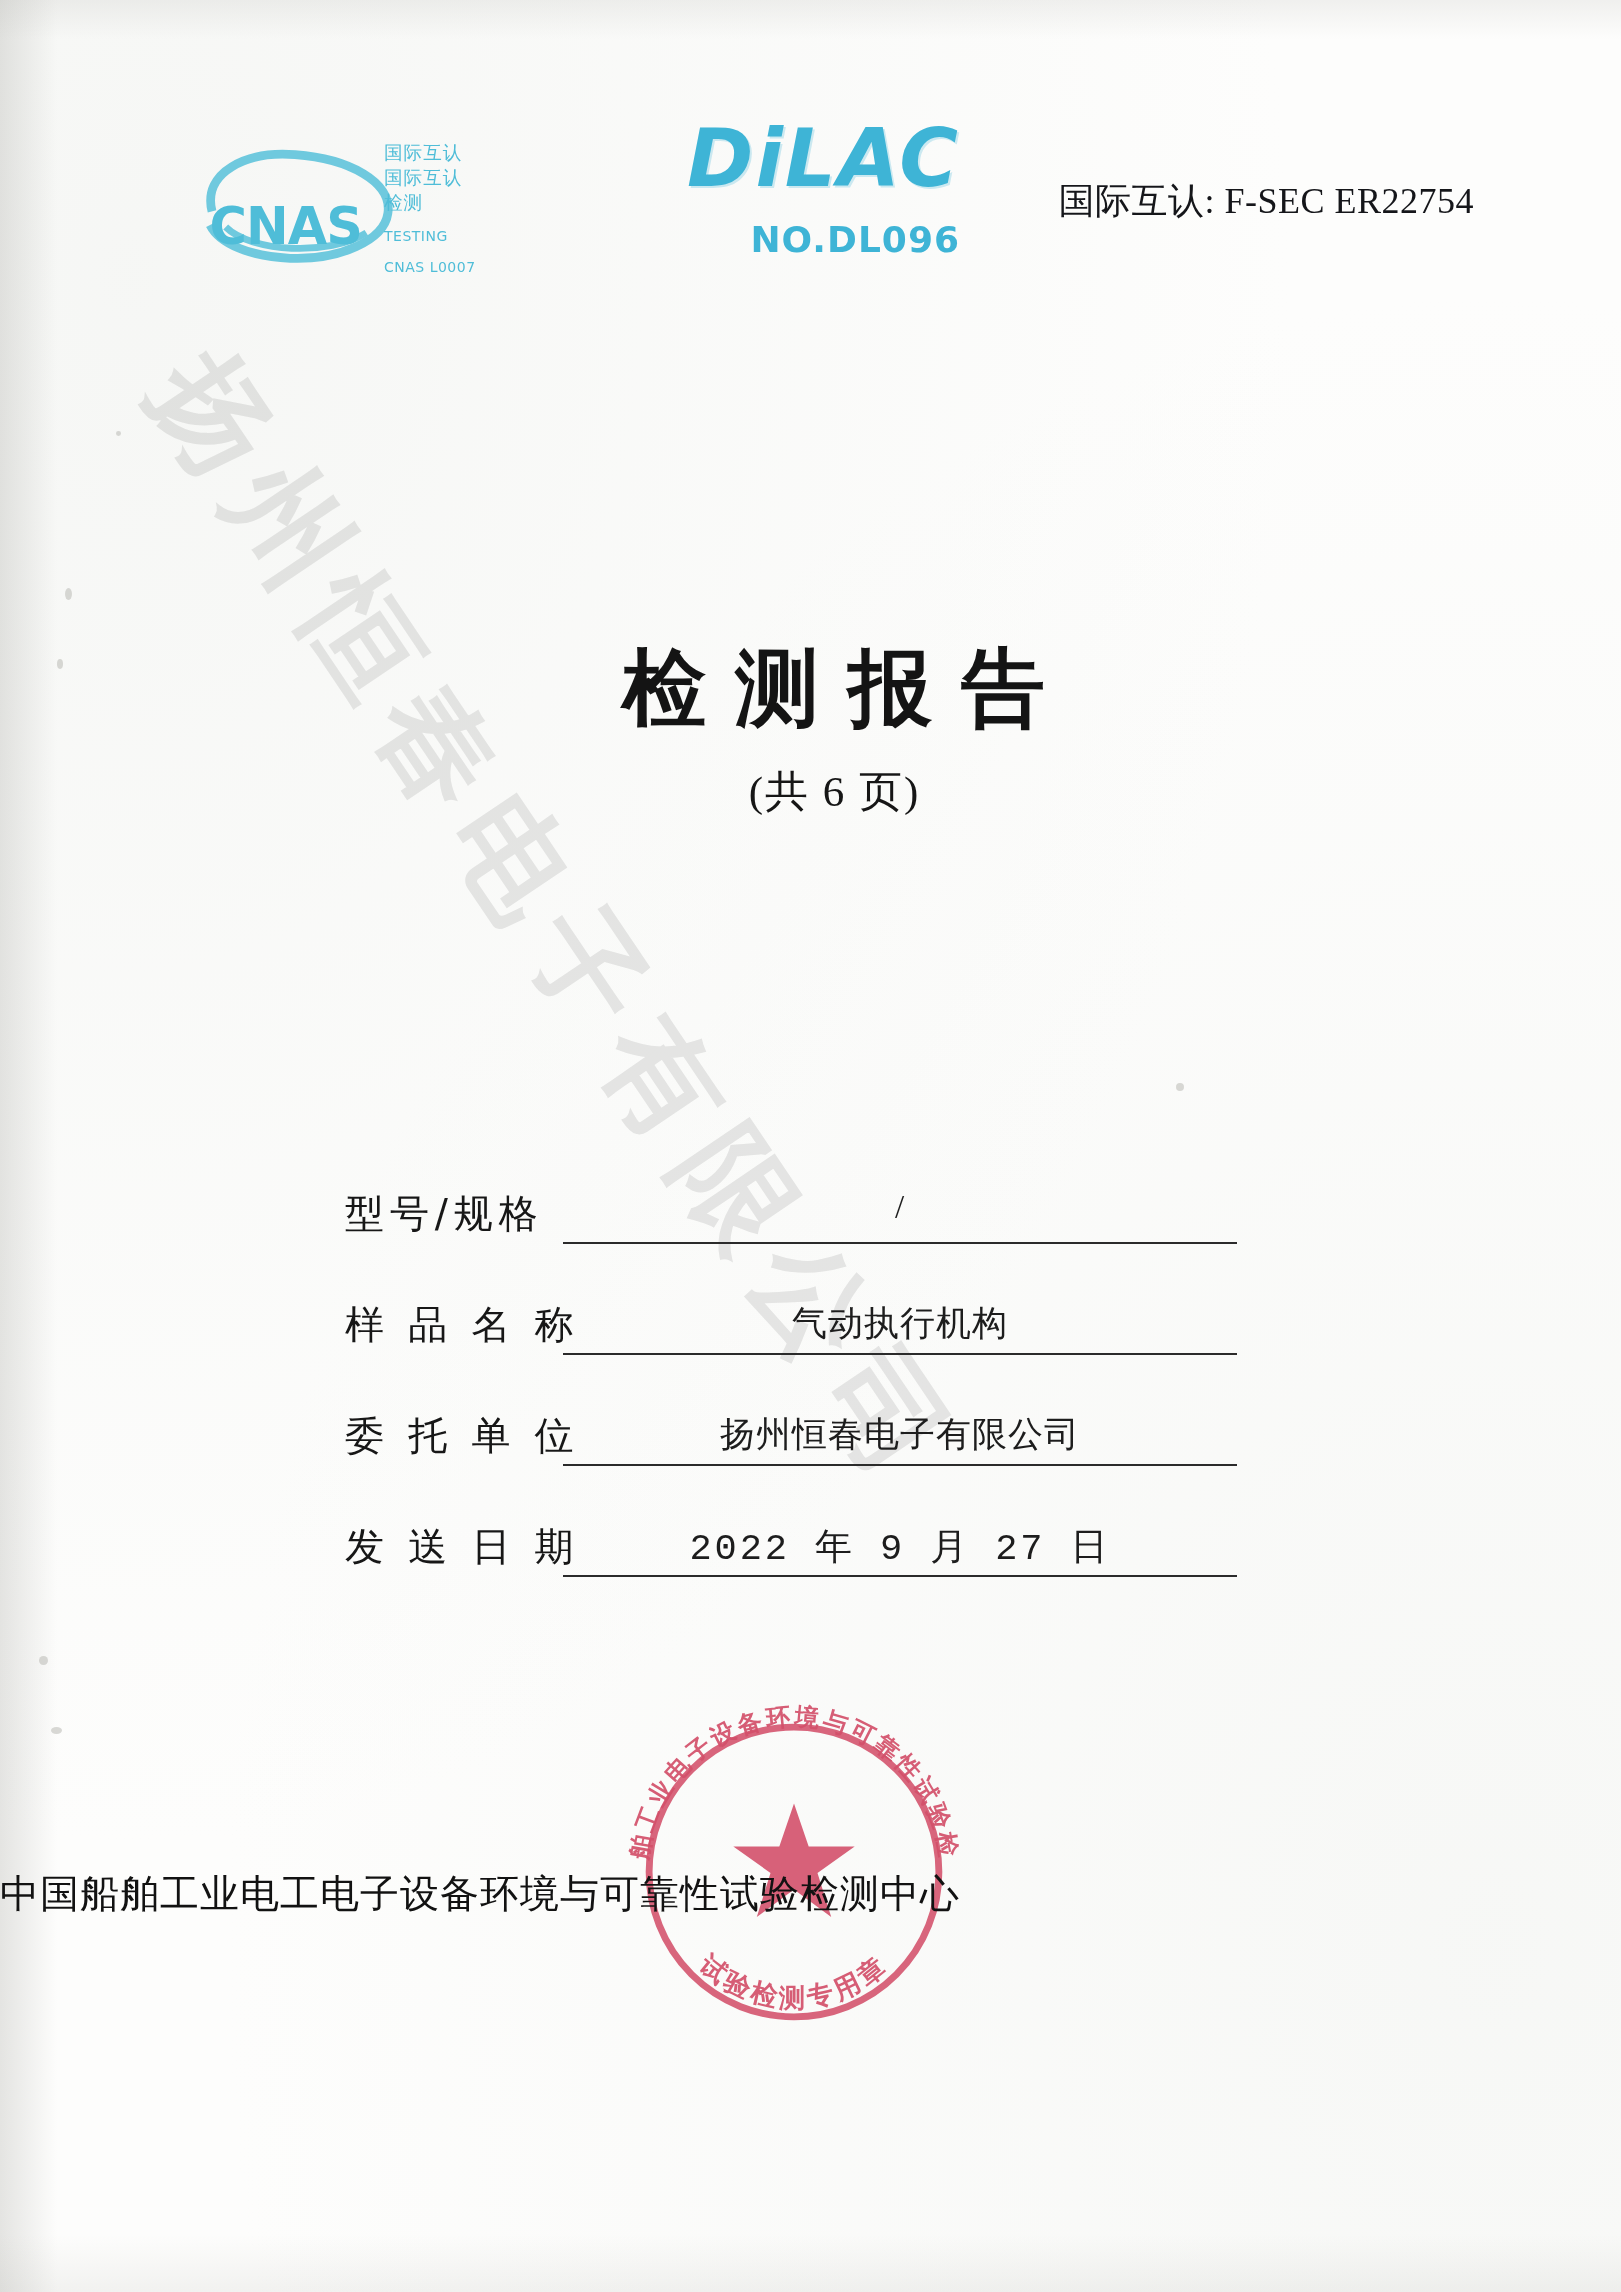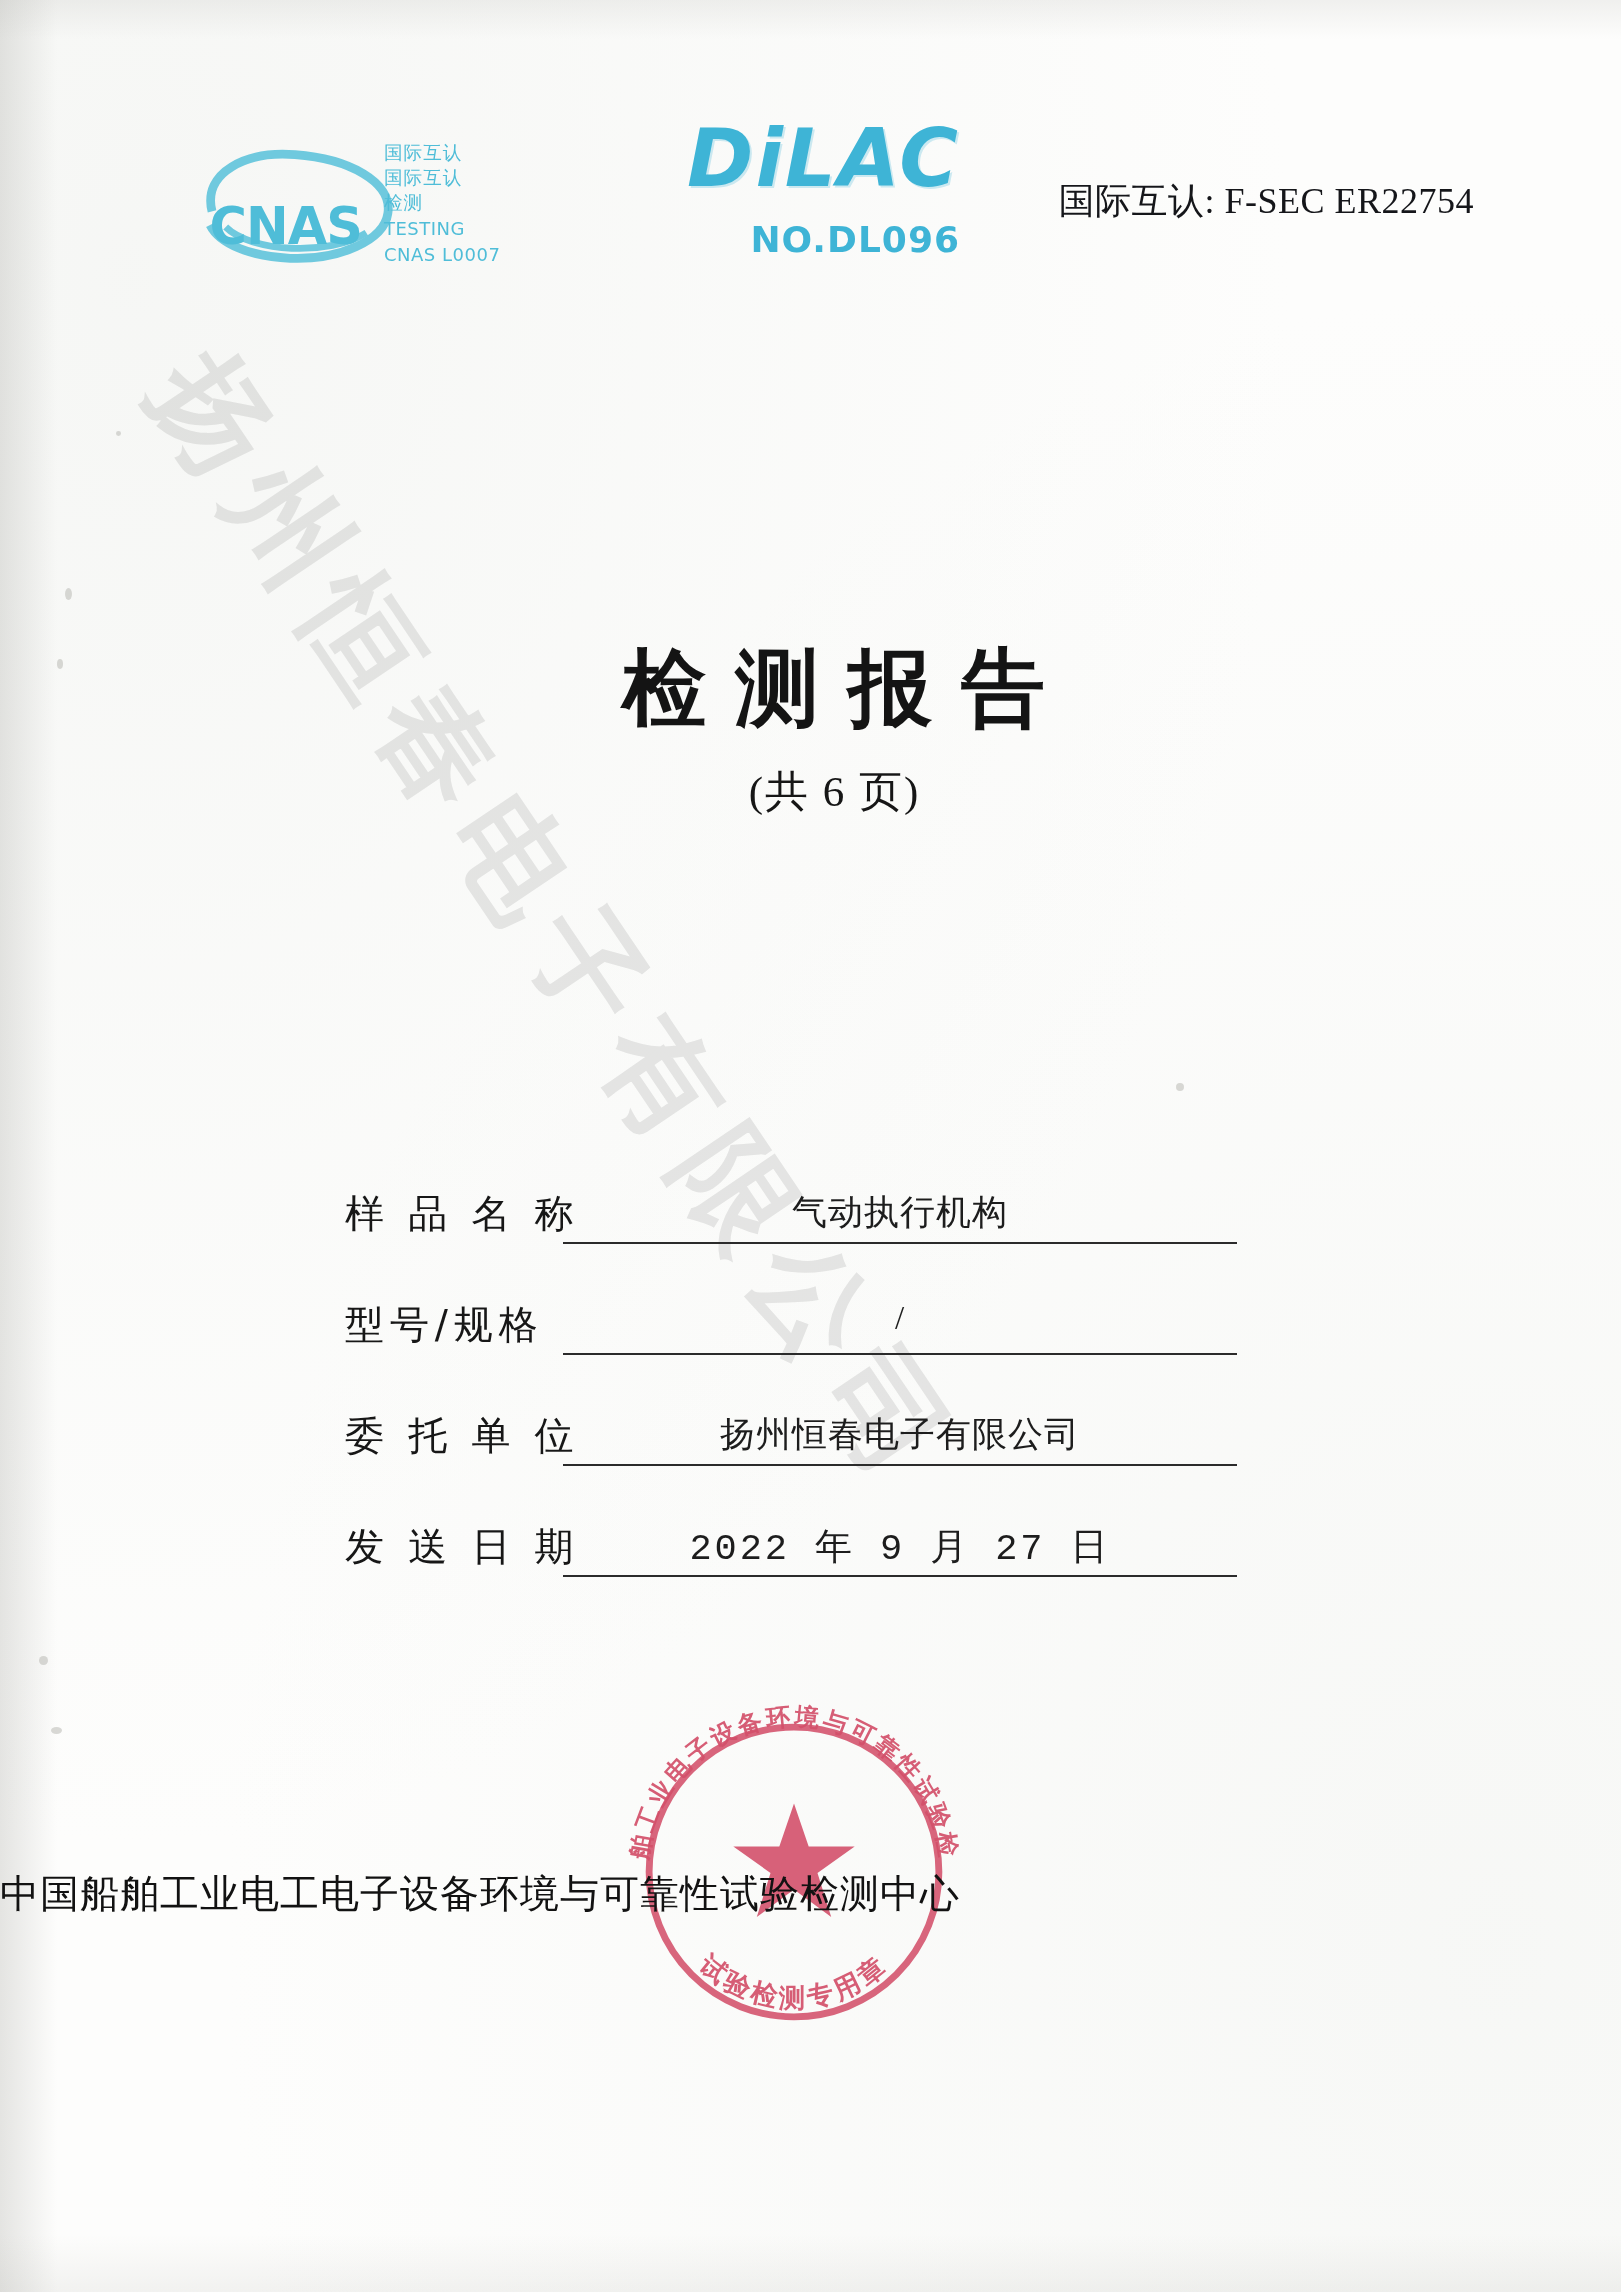--- a/index.html
+++ b/index.html
@@ -116,23 +116,23 @@
     width: 137px;
     font-family: "DejaVu Sans", sans-serif;
     color: #4fbdd8;
     line-height: 1.32;
   }
   .cnas .side .cn {
     font-size: 18.6px;
     letter-spacing: 1px;
   }
   .cnas .side .en {
-    font-size: 18px;
+    font-size: 14px;
     letter-spacing: 0.5px;
-    margin-top: 2px;
+    margin-top: 12px;
   }
 
   
   .dilac {
     position: absolute;
     left: 588px;
     top: 3px;
     width: 372px;
     height: 186px;
     text-align: right;
@@ -328,28 +328,28 @@
       <span>F-SEC ER22754</span>
     </div>
   </div>
 
   <div class="title-big">检测报告</div>
   <div class="title-pages">(共 6 页)</div>
 
   <div class="fields">
 
     <div class="field-row">
+      <div class="field-label">型号/规格</div>
+      <div class="field-value slash">/</div>
+      <div class="field-line"></div>
+    </div>
+
+    <div class="field-row">
       <div class="field-label">样 品 名 称</div>
       <div class="field-value">气动执行机构</div>
-      <div class="field-line"></div>
-    </div>
-
-    <div class="field-row">
-      <div class="field-label">型号/规格</div>
-      <div class="field-value slash">/</div>
       <div class="field-line"></div>
     </div>
 
     <div class="field-row">
       <div class="field-label">委 托 单 位</div>
       <div class="field-value">扬州恒春电子有限公司</div>
       <div class="field-line"></div>
     </div>
 
     <div class="field-row">

